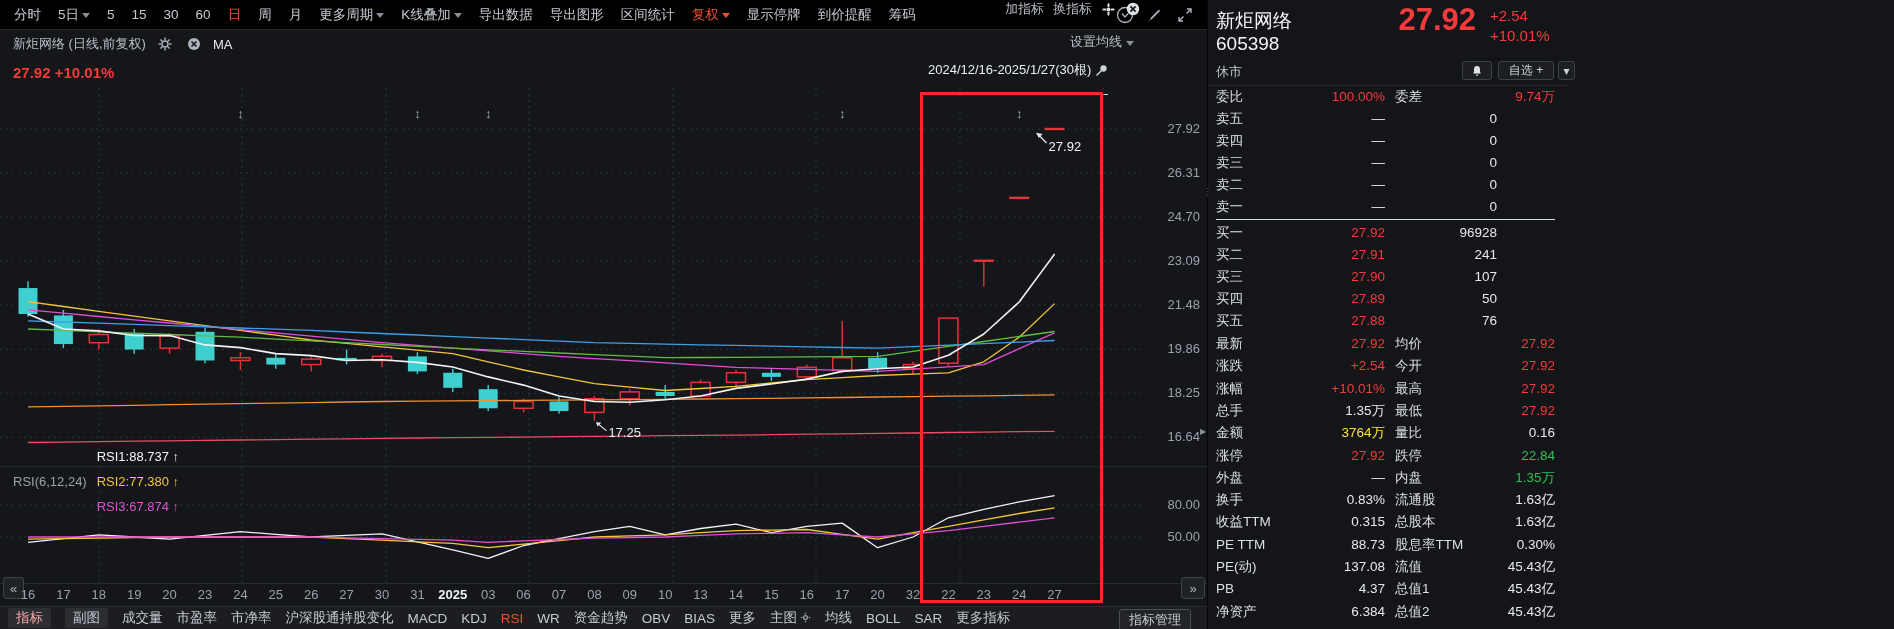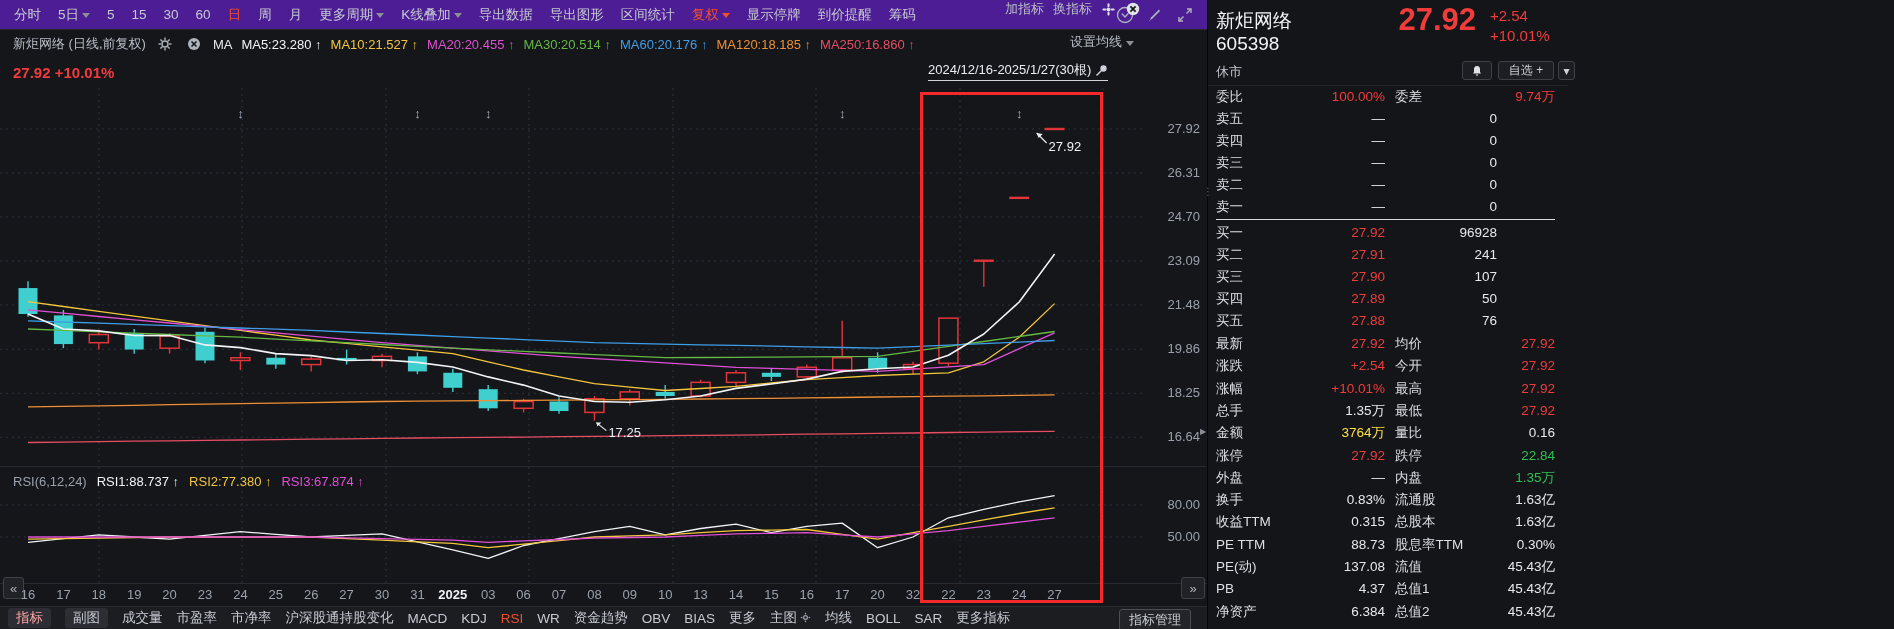--- a/index.html
+++ b/index.html
@@ -1,38 +1,38 @@
 <!DOCTYPE html>
 <html><head>
 <meta charset="utf-8">
 <style>
   html,body{margin:0;padding:0;background:#0c0d10;}
   body{width:1894px;height:629px;position:relative;overflow:hidden;
        font-family:"Liberation Sans","DejaVu Sans",sans-serif;
        -webkit-font-smoothing:antialiased;color:#c9cdd3;}
   
   #left-pane{position:absolute;left:0;top:0;width:1207px;height:629px;background:#14161a;}
-  #top-toolbar{position:absolute;left:0;top:0;width:1207px;height:30px;background:#4c1d95;
+  #top-toolbar{position:absolute;left:0;top:0;width:1207px;height:30px;background:#000000;
        border-bottom:1px solid #26282d;display:flex;align-items:center;gap:17px;padding-left:14px;box-sizing:border-box;}
   .tt-item{font-size:13.5px;color:#c6cad1;white-space:nowrap;cursor:pointer;display:flex;align-items:center;gap:3px;}
   .tt-item.active{color:#f0512b;}
   .caret{width:0;height:0;border-left:4px solid transparent;border-right:4px solid transparent;
        border-top:5px solid #8a9098;display:inline-block;margin-top:2px;}
   .tt-item.active .caret{border-top-color:#f0512b;}
   #tt-icons{position:absolute;right:12px;top:5px;display:flex;gap:10px;}
   .icon-btn{width:20px;height:20px;display:flex;align-items:center;justify-content:center;cursor:pointer;}
   
   #ma-bar{position:absolute;left:0;top:33px;width:1207px;height:22px;display:flex;align-items:center;
        gap:9px;padding-left:13px;font-size:13px;white-space:nowrap;}
   #ma-title{color:#b9bec6;}
   .ma-item{letter-spacing:0;}
   #ma-settings{position:absolute;right:86px;top:0;color:#b9bec6;display:flex;align-items:center;gap:4px;cursor:pointer;}
   #price-line{position:absolute;left:13px;top:64px;font-size:15px;color:#f23b3b;font-weight:bold;}
   #range-label{position:absolute;left:928px;top:61px;font-size:13px;color:#e9ecf1;
-       border-bottom:1px solid #cfd3da;padding-bottom:1px;display:flex;align-items:center;gap:4px;cursor:pointer;}
+       border-bottom:1px solid #cfd3da;padding-bottom:15px;display:flex;align-items:center;gap:4px;cursor:pointer;}
   
   #main-chart{position:absolute;left:0;top:88px;}
   #rsi-chart{position:absolute;left:0;top:467px;}
   .axis-lab{position:absolute;width:52px;text-align:right;font-size:13px;color:#9aa1ab;}
   #hl-box{position:absolute;left:920px;top:92px;width:183px;height:511px;border:3px solid #f42a2a;box-sizing:border-box;z-index:6;pointer-events:none;}
   .pane-line{position:absolute;left:0;width:1207px;height:1px;background:#262a31;}
   
   #rsi-bar{position:absolute;left:0;top:471px;width:1207px;height:20px;display:flex;align-items:center;
        gap:10px;padding-left:13px;font-size:13px;z-index:4;white-space:nowrap;}
   #rsi-title{color:#9aa1ab;}
@@ -184,29 +184,20 @@
           </g>
         </svg>
     </span>
     <span class="icon-btn">
       <svg width="14" height="14" viewBox="0 0 14 14">
           <circle cx="7" cy="7" r="6" fill="#aeb4bc"></circle>
           <path d="M4.5 4.5 L9.5 9.5 M9.5 4.5 L4.5 9.5" stroke="#14161a" stroke-width="1.6"></path>
         </svg>
     </span>
     <span style="color:#e6e8ec;">MA</span>
-    <span id="ma-items" style="display:flex;gap:9px;">
-        <span class="ma-item" style="color: rgb(242, 243, 245);">MA5:23.280 ↑</span>
-        <span class="ma-item" style="color: rgb(243, 197, 61);">MA10:21.527 ↑</span>
-        <span class="ma-item" style="color: rgb(224, 79, 213);">MA20:20.455 ↑</span>
-        <span class="ma-item" style="color: rgb(100, 185, 68);">MA30:20.514 ↑</span>
-        <span class="ma-item" style="color: rgb(63, 158, 232);">MA60:20.176 ↑</span>
-        <span class="ma-item" style="color: rgb(239, 143, 53);">MA120:18.185 ↑</span>
-        <span class="ma-item" style="color: rgb(231, 77, 99);">MA250:16.860 ↑</span>
-      </span>
     <span id="ma-settings">
       <span>设置均线</span>
         <i class="caret"></i>
     </span>
   </div>
 
   <div id="price-line">27.92 +10.01%</div>
 
   <div id="range-label">
     <span>2024/12/16-2025/1/27(30根)</span>
@@ -311,21 +302,21 @@
       <path d="M596.4 334.6004300000001 l5 0 l-4 4 z" fill="#e9ecf1"></path>
       <text x="608.4" y="348.6004300000001" font-size="13" fill="#e9ecf1">17.25</text>
       <line x1="1046.6" y1="55" x2="1036.6" y2="45" stroke="#e9ecf1" stroke-width="1.2"></line>
       <path d="M1036.6 45 l6 1 l-4 4 z" fill="#e9ecf1"></path>
       <text x="1048.6" y="63" font-size="13" fill="#f1f3f6">27.92</text>
     </svg>
   <div class="pane-line" style="top:466px;"></div>
 
   <div id="rsi-bar">
     <span id="rsi-title">RSI(6,12,24)</span>
-    <span id="rsi-items" style="display:flex;gap:10px;">
+    <span id="rsi-items" style="display:flex;gap:10px;flex-direction:column;">
         <span class="ma-item" style="color: rgb(242, 243, 245);">RSI1:88.737 ↑</span>
         <span class="ma-item" style="color: rgb(243, 197, 61);">RSI2:77.380 ↑</span>
         <span class="ma-item" style="color: rgb(224, 79, 213);">RSI3:67.874 ↑</span>
       </span>
   </div>
   <div id="rsi-controls">
     <span>加指标</span>
     <span>换指标</span>
     <span class="icon-btn" style="width:15px;height:15px;">
       <svg width="13" height="13" viewBox="0 0 14 14">

